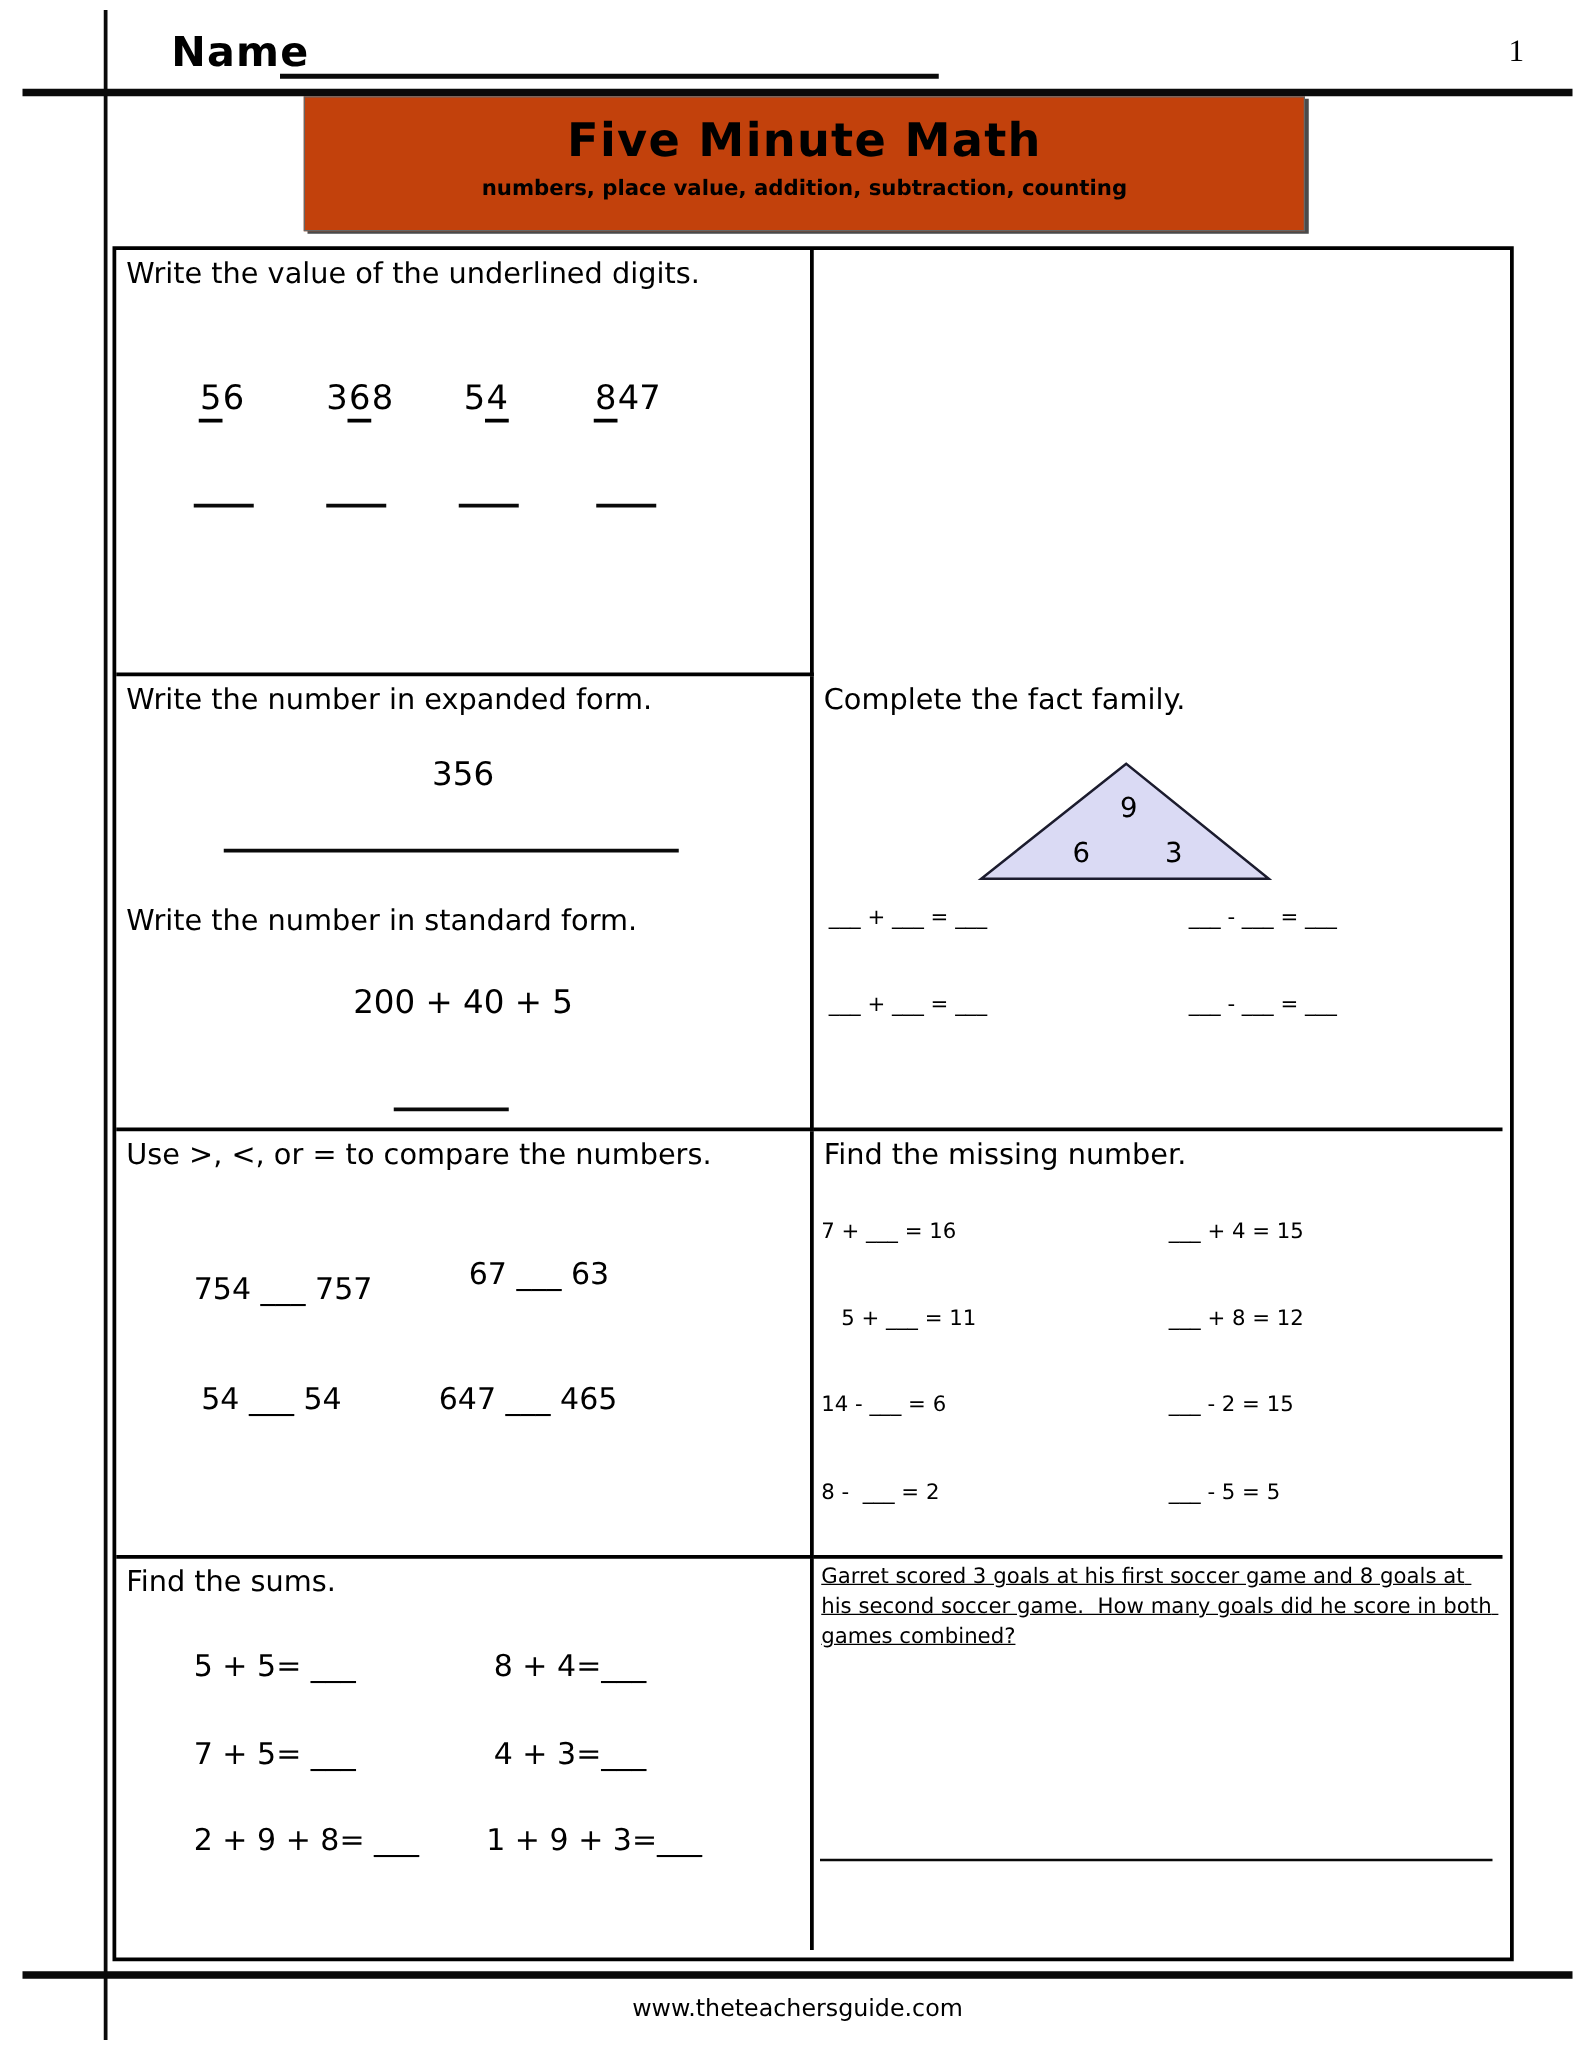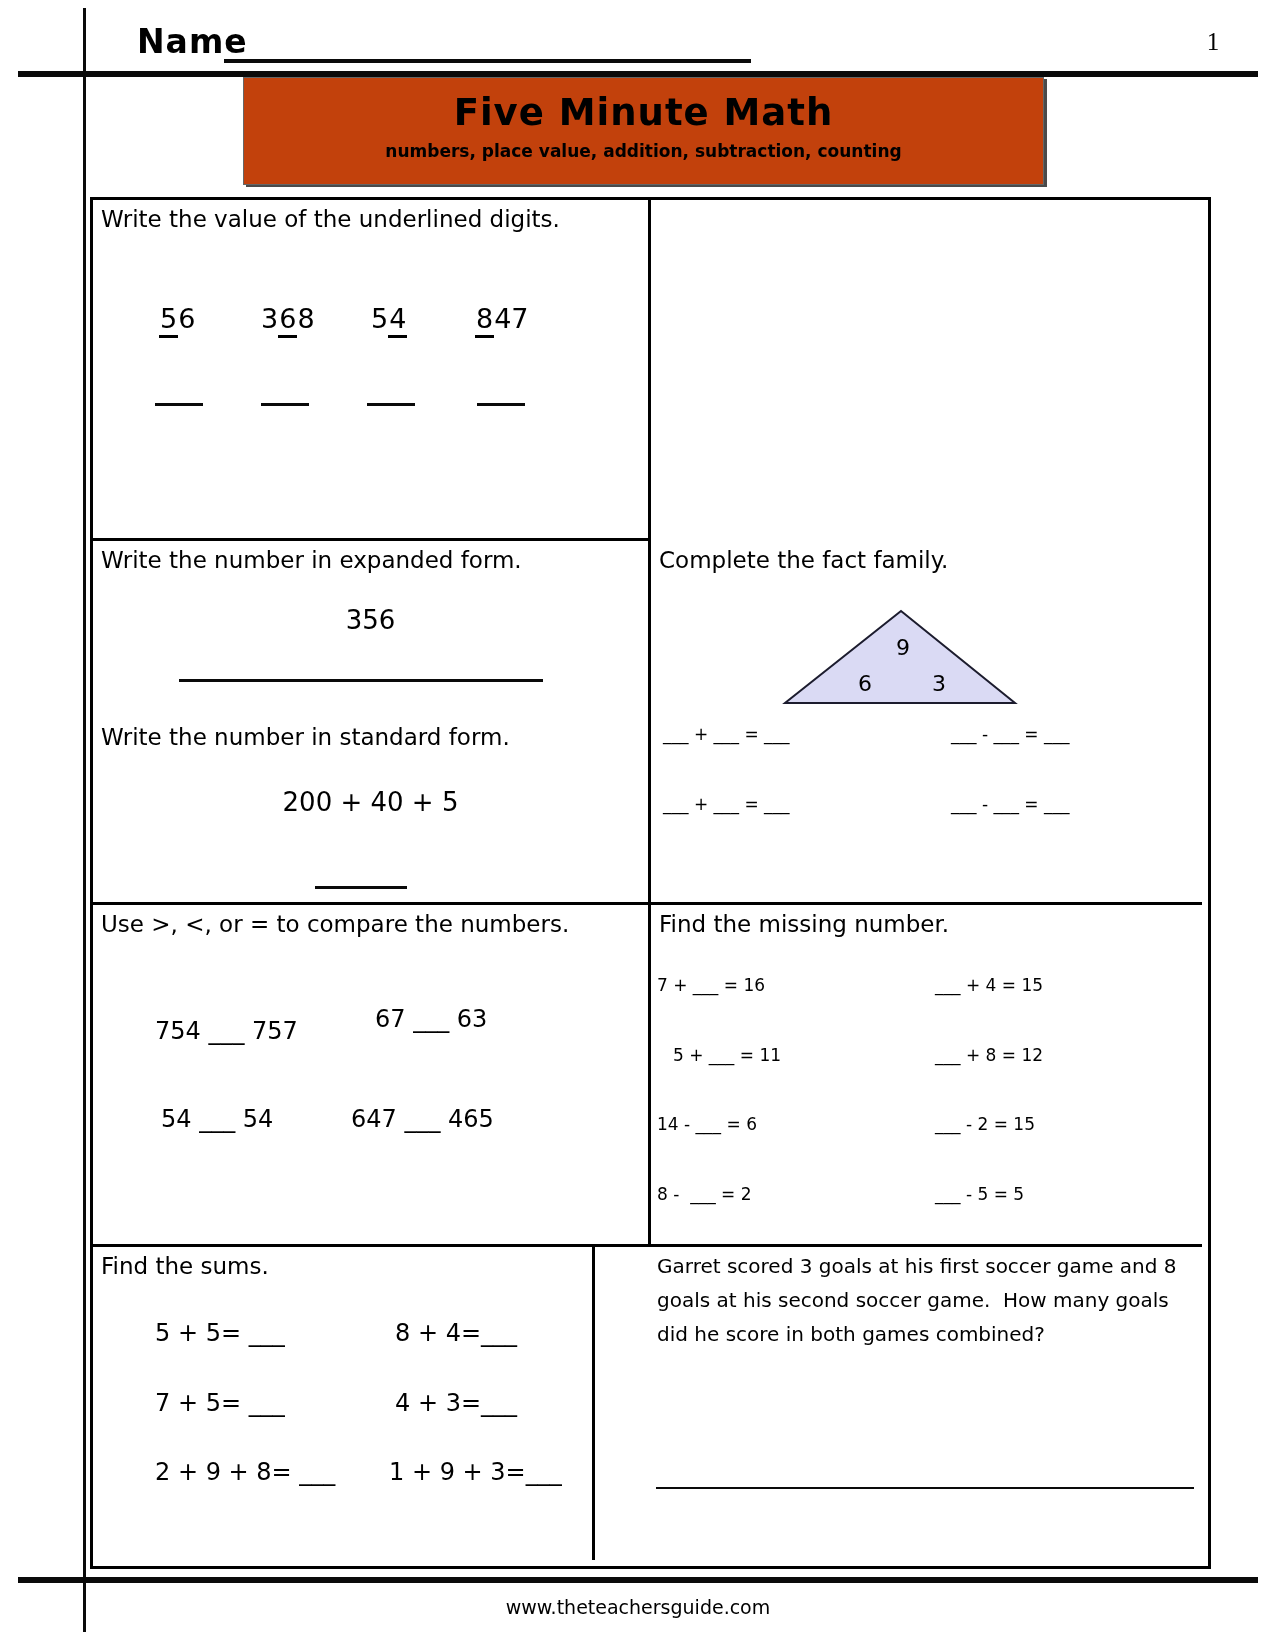--- a/index.html
+++ b/index.html
@@ -17,21 +17,21 @@
   .b-r{border-right:3px solid #000;}
   .b-b{border-bottom:3px solid #000;}
   .prompt{position:absolute;left:8px;top:6px;font-size:23px;white-space:pre;}
   .eq{position:absolute;font-size:17px;white-space:pre;}
   .big{font-size:24px;}
   .num{position:absolute;font-size:27px;white-space:pre;}
   .udigit{border-bottom:3px solid #000;padding:0 1px 1px 1px;}
   .line{position:absolute;background:#0a0a0a;height:3px;}
   .centered{position:absolute;left:0;width:100%;text-align:center;font-size:26px;}
   .tri-num{position:absolute;transform:translate(-50%,-50%);font-size:22px;}
-  .para{position:absolute;font-size:20px;line-height:34px;white-space:pre-wrap;}
+  .para{position:absolute;font-size:17px;line-height:24px;white-space:pre-wrap;text-decoration:underline;}
   .footer-text{position:absolute;text-align:center;font-size:19px;}
 </style>
 </head>
 <body>
 
 <div class="page">
 
   <div class="abs rule" style="left:83px;top:8px;width:3px;height:1624px;"></div>
   <div class="abs rule" style="left:18px;top:71px;width:1240px;height:6px;"></div>
 
@@ -97,21 +97,21 @@
       <div class="eq" style="left:6px;top:70px;">7 + ___ = 16</div>
       <div class="eq" style="left:284px;top:70px;">___ + 4 = 15</div>
       <div class="eq" style="left:22px;top:140px;">5 + ___ = 11</div>
       <div class="eq" style="left:284px;top:140px;">___ + 8 = 12</div>
       <div class="eq" style="left:6px;top:209px;">14 - ___ = 6</div>
       <div class="eq" style="left:284px;top:209px;">___ - 2 = 15</div>
       <div class="eq" style="left:6px;top:279px;">8 -  ___ = 2</div>
       <div class="eq" style="left:284px;top:279px;">___ - 5 = 5</div>
     </div>
 
-    <div class="cell b-r" style="left:0;top:1047px;width:502px;height:313px;">
+    <div class="cell b-r" style="left:0;top:1047px;width:558px;height:313px;">
       <div class="prompt">Find the sums.</div>
       <div class="eq big" style="left:62px;top:72px;">5 + 5= ___</div>
       <div class="eq big" style="left:302px;top:72px;">8 + 4=___</div>
       <div class="eq big" style="left:62px;top:142px;">7 + 5= ___</div>
       <div class="eq big" style="left:302px;top:142px;">4 + 3=___</div>
       <div class="eq big" style="left:62px;top:211px;">2 + 9 + 8= ___</div>
       <div class="eq big" style="left:296px;top:211px;">1 + 9 + 3=___</div>
     </div>
 
     <div class="cell" style="left:558px;top:1047px;width:551px;height:313px;">

